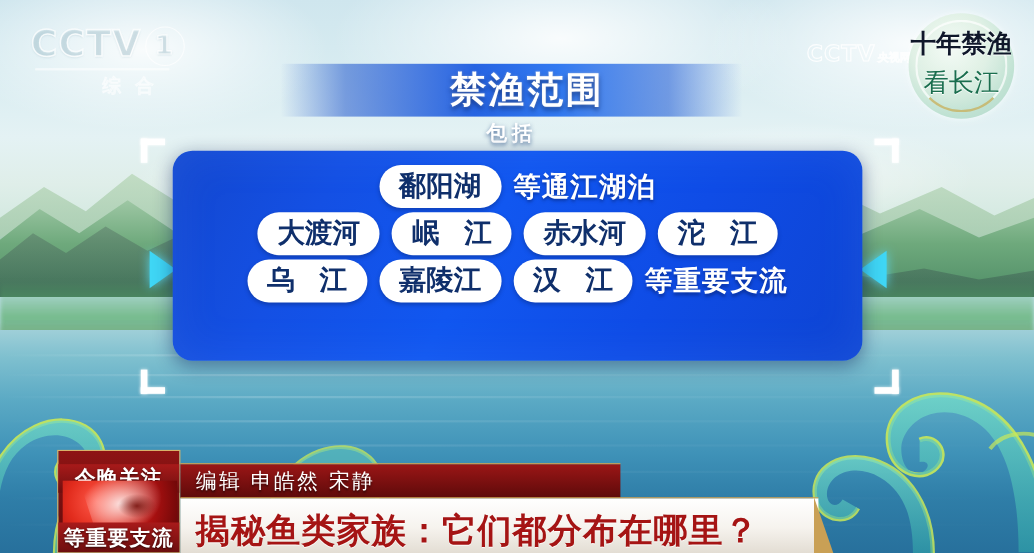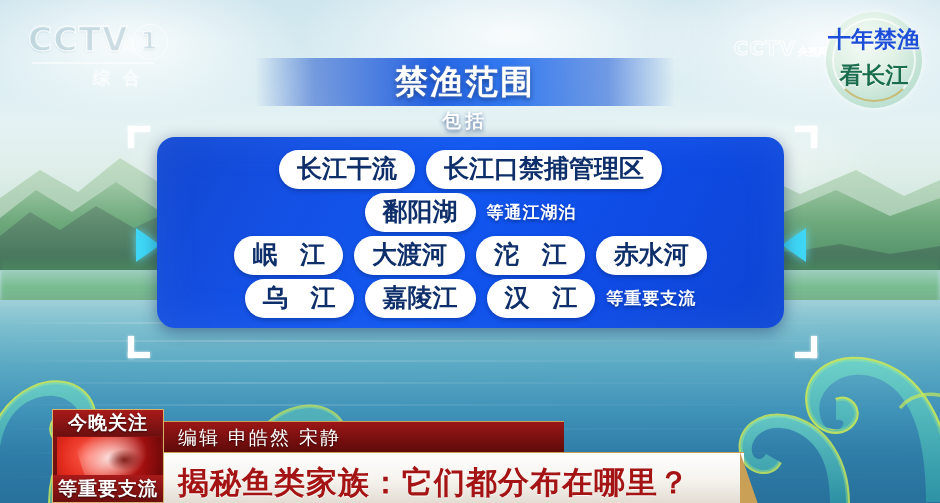--- a/index.html
+++ b/index.html
@@ -94,42 +94,42 @@
     background:radial-gradient(circle at 40% 32%,#f4fbf6 0%,#dff0e4 40%,#bfe2d2 70%,#a9d6c9 100%);
     box-shadow:0 0 6px rgba(255,255,255,.7);
     opacity:.95;
   }
   .show-logo .arc{
     position:absolute;inset:6px;border-radius:50%;
     border:2px solid rgba(255,255,255,.7);border-bottom-color:rgba(200,175,90,.75);
   }
   .logo-top{
     position:absolute;left:0;top:12px;width:100%;text-align:center;
-    font-size:23px;font-weight:bold;color:#1d4ed8;
+    font-size:23px;font-weight:bold;color:#0f172a;
     text-shadow:0 1px 0 rgba(255,255,255,.8);white-space:nowrap;
   }
   .logo-bottom{
     position:absolute;left:0;top:48px;width:100%;text-align:center;
-    font-size:23px;font-weight:bold;color:#1a6e4e;
+    font-size:23px;font-weight:normal;color:#1a6e4e;
     text-shadow:0 1px 0 rgba(255,255,255,.85);white-space:nowrap;
   }
 
   
   .title-band{
     position:absolute;left:255px;top:58px;width:420px;height:48px;
     background:linear-gradient(90deg,
       rgba(40,95,200,0) 0%,
       rgba(34,88,205,.55) 14%,
       rgba(28,92,225,.95) 42%,
       rgba(40,115,240,.95) 60%,
       rgba(35,95,215,.6) 84%,
       rgba(40,95,200,0) 100%);
   }
   .title-text{
-    position:absolute;left:255px;top:58px;width:420px;height:48px;
+    position:absolute;left:269px;top:58px;width:420px;height:48px;
     display:flex;align-items:center;justify-content:center;
     font-size:33px;font-weight:bold;color:#ffffff;letter-spacing:2px;
     text-shadow:0 2px 5px rgba(10,40,110,.75),0 0 2px rgba(255,255,255,.5);
   }
   .subtitle-text{
     position:absolute;left:255px;top:108px;width:420px;
     text-align:center;font-size:19px;font-weight:bold;color:#ffffff;
     letter-spacing:4px;
     text-shadow:0 2px 4px rgba(20,60,120,.7);
   }
@@ -171,32 +171,32 @@
   }
   .pill{
     background:#ffffff;border-radius:21px;
     color:#0f2f6b;font-weight:bold;font-size:25px;
     padding:2px 18px 4px;line-height:33px;white-space:nowrap;
     box-shadow:0 2px 4px rgba(5,25,80,.35);
     letter-spacing:0px;
   }
   .pill.sp{letter-spacing:7px;padding-right:11px;}
   .tail{
-    color:#ffffff;font-weight:bold;font-size:17px;white-space:nowrap;
+    color:#ffffff;font-weight:bold;font-size:25px;white-space:nowrap;
     text-shadow:0 2px 3px rgba(5,30,100,.55);letter-spacing:1px;
   }
 
   
   .badge{
     position:absolute;left:52px;top:409px;width:112px;height:94px;
     background:linear-gradient(180deg,#8e1414,#5e0c0c);
     border:1.5px solid #d8b36a;box-sizing:border-box;
   }
   .badge-top{
-    position:absolute;left:0;top:0;width:100%;height:26px;
+    position:absolute;left:0;top:12px;width:100%;height:26px;
     background:linear-gradient(180deg,#a81a1a,#6d0f0f);
     color:#ffffff;font-size:19px;font-weight:bold;
     display:flex;align-items:center;justify-content:center;letter-spacing:1px;
     text-shadow:0 1px 2px rgba(0,0,0,.65);
   }
   .badge-globe{
     position:absolute;left:4px;top:27px;width:104px;height:42px;
     background:
       radial-gradient(circle at 30% 45%,#ff5a4a 0%,#e22c1d 35%,#a81010 70%,#6d0808 100%);
     overflow:hidden;
@@ -367,35 +367,31 @@
   <div class="bracket br-br" style="left:795px;top:336px;">
       <i class="h"></i>
       <i class="v"></i>
     </div>
 
   <div class="side-arrow arrow-left" style="left:136px;top:228px;"></div>
   <div class="side-arrow arrow-right" style="left:782px;top:228px;"></div>
 
   <div class="panel">
 
-    <div class="panel-row">
-      <span class="pill">长江干流</span>
-      <span class="pill">长江口禁捕管理区</span>
-    </div>
 
     <div class="panel-row">
       <span class="pill">鄱阳湖</span>
       <span class="tail">等通江湖泊</span>
     </div>
 
     <div class="panel-row">
+      <span class="pill">大渡河</span>
       <span class="pill sp">岷 江</span>
-      <span class="pill">大渡河</span>
+      <span class="pill">赤水河</span>
       <span class="pill sp">沱 江</span>
-      <span class="pill">赤水河</span>
     </div>
 
     <div class="panel-row">
       <span class="pill sp">乌 江</span>
       <span class="pill">嘉陵江</span>
       <span class="pill sp">汉 江</span>
       <span class="tail">等重要支流</span>
     </div>
 
   </div>

